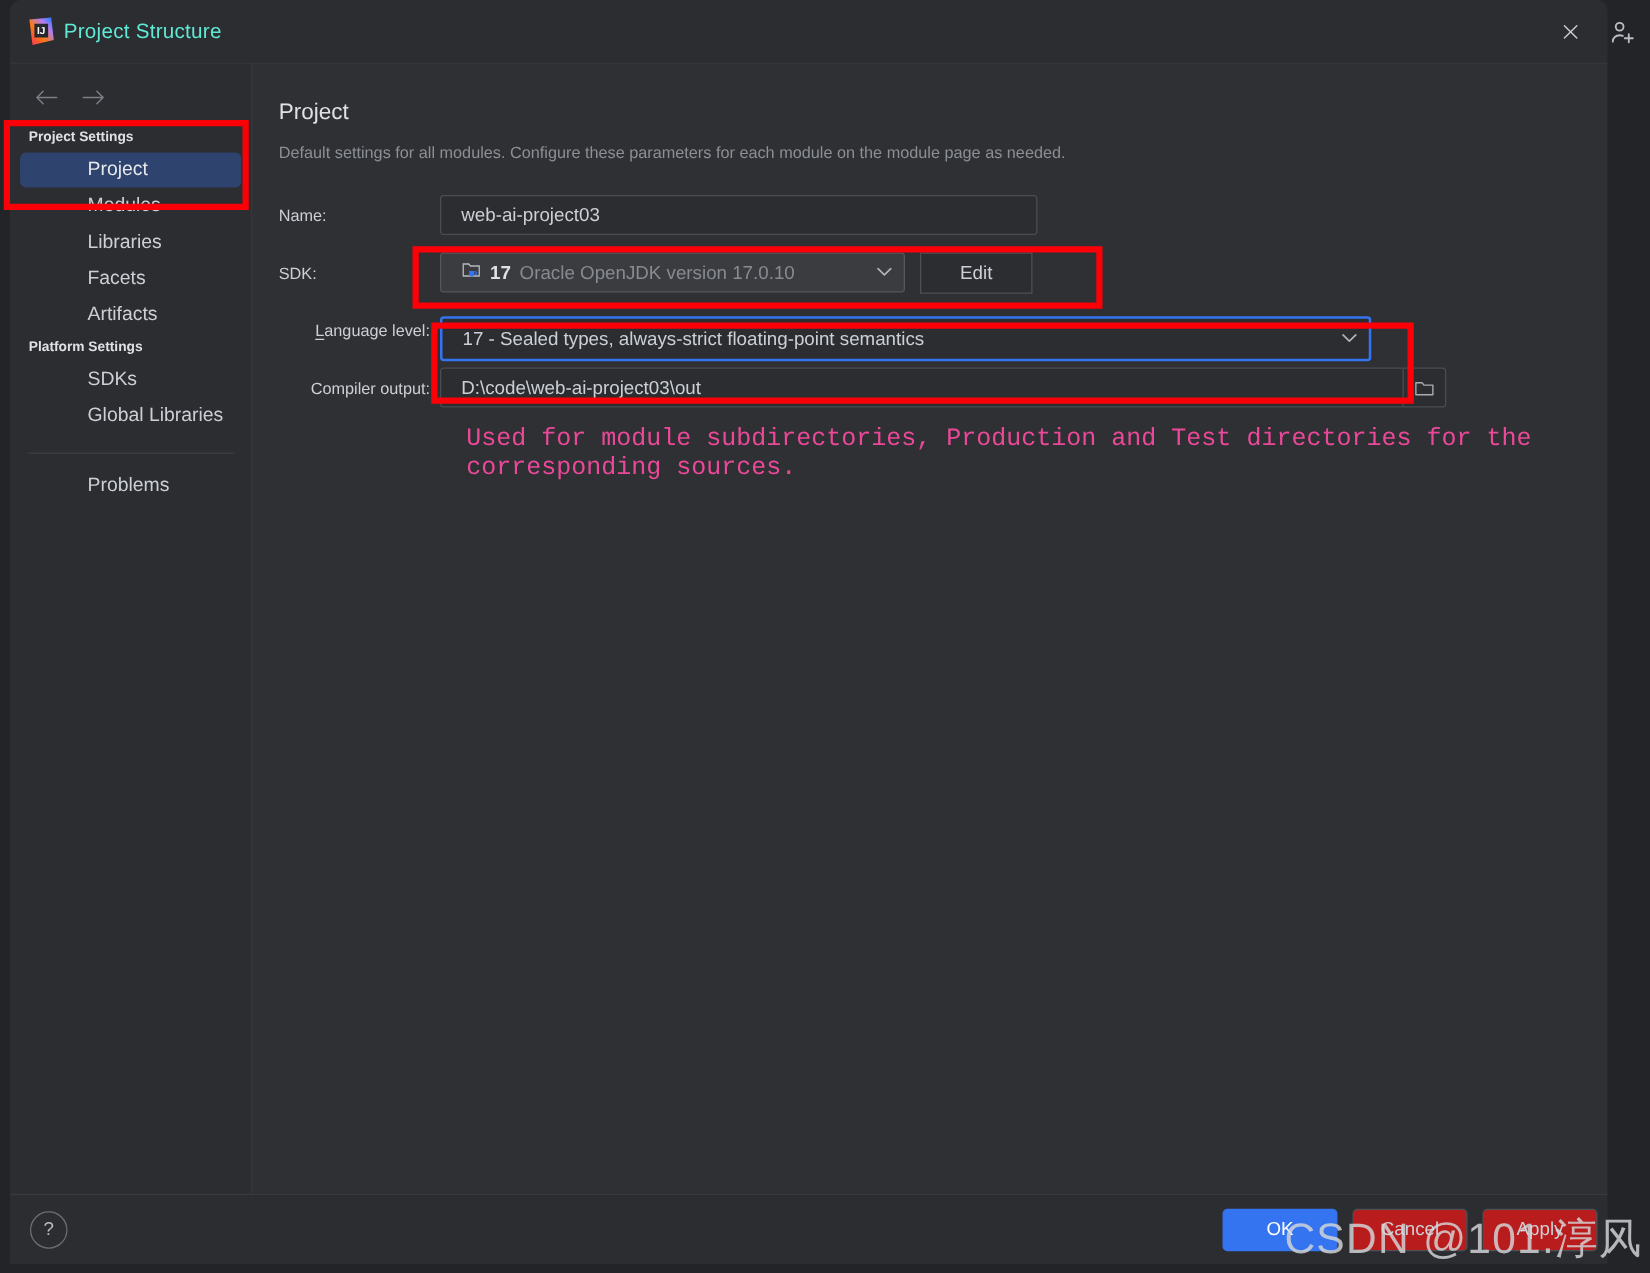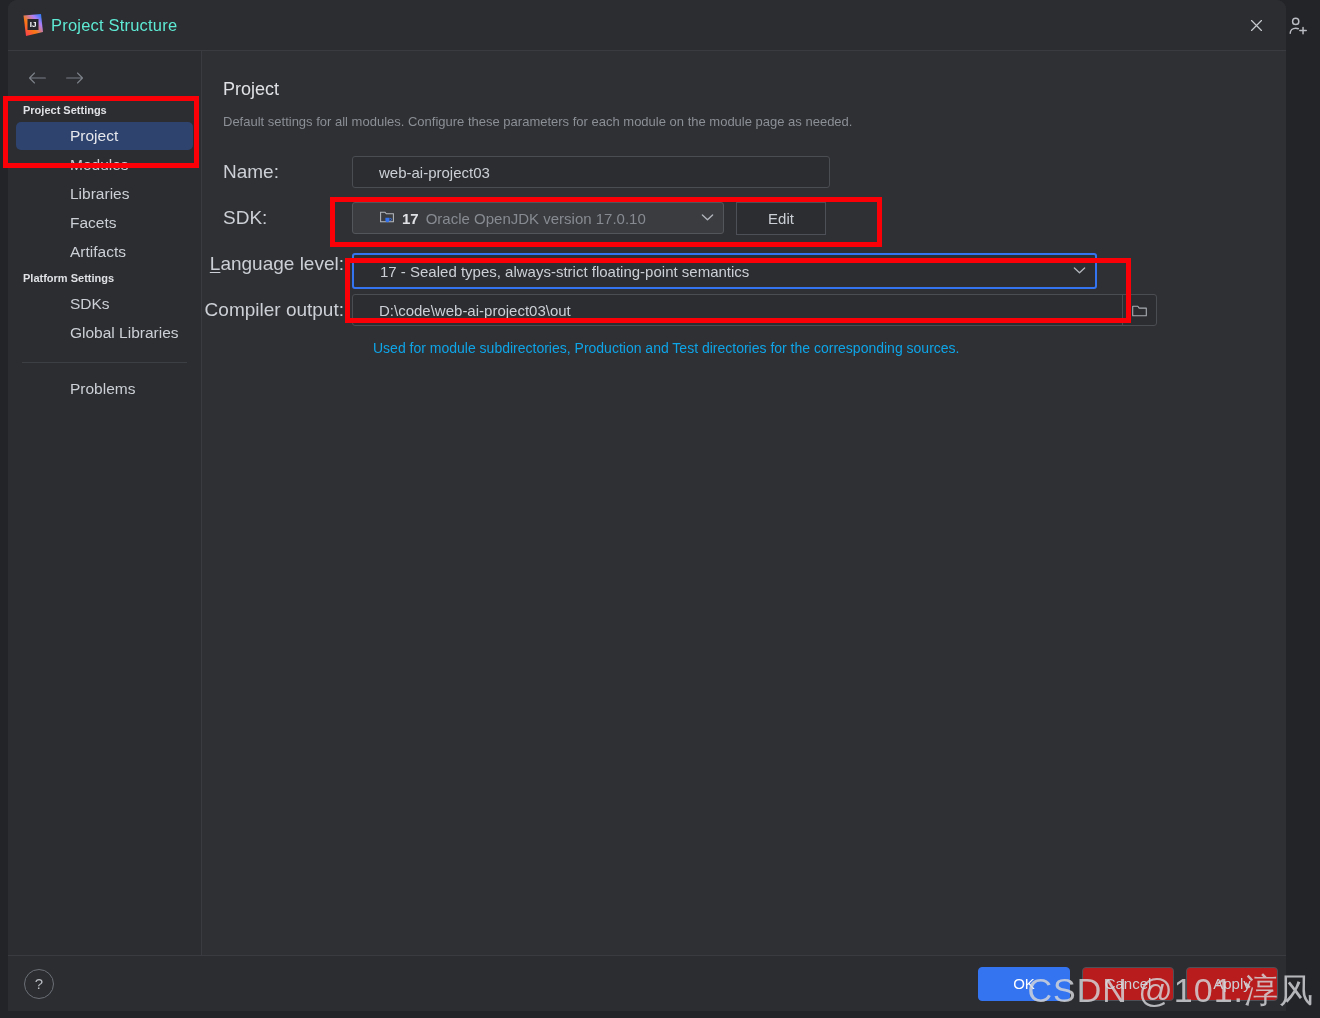--- a/index.html
+++ b/index.html
@@ -151,40 +151,40 @@
   .form-row {
     display: flex;
     align-items: center;
     height: 42px;
     margin-bottom: 4px;
   }
   .form-label {
     width: 150px;
     text-align: left;
     padding-left: 21px;
-    font-size: 19px;
+    font-size: 13px;
     color: #ccd0d6;
     flex: none;
   }
   .form-label.right {
     width: 150px;
     text-align: right;
     padding-left: 0;
     padding-right: 8px;
   }
   .mnemonic { text-decoration: underline; text-underline-offset: 2px; }
 
   .field {
     background: #2b2d30;
     border: 1px solid #4a4d52;
     border-radius: 3px;
     height: 32px;
     display: flex;
     align-items: center;
-    padding: 0 26px;
+    padding: 0 16px;
     font-size: 15px;
     color: #ccd0d6;
     position: relative;
   }
   .field.name { width: 478px; }
   .field.sdk  { width: 372px; background: #3a3c40; border-color: #53565b; }
   .field.lang { width: 745px; border: 2px solid #3574f0; background: #2b2d30; height: 36px; margin-top: 14px; }
   .field.out  { width: 805px; }
 
   .sdk-version { font-weight: bold; color: #dfe1e5; margin-left: 7px; }
@@ -213,23 +213,24 @@
     border-radius: 0;
     height: 33px;
     min-width: 90px;
     display: flex; align-items: center; justify-content: center;
     font-size: 15px;
     color: #ccd0d6;
   }
 
   .hint {
     padding-left: 171px;
-    font-size: 14px;
-    color: #0ea5e9;
+    font-size: 20px;
+    color: #ec4899;
     margin-top: 9px;
+    font-family: Liberation Mono, monospace;
   }
 
   
   .footer {
     position: absolute;
     left: 0; bottom: 0;
     width: 1278px;
     height: 56px;
     background: #2b2d30;
     border-top: 1px solid #393b40;

